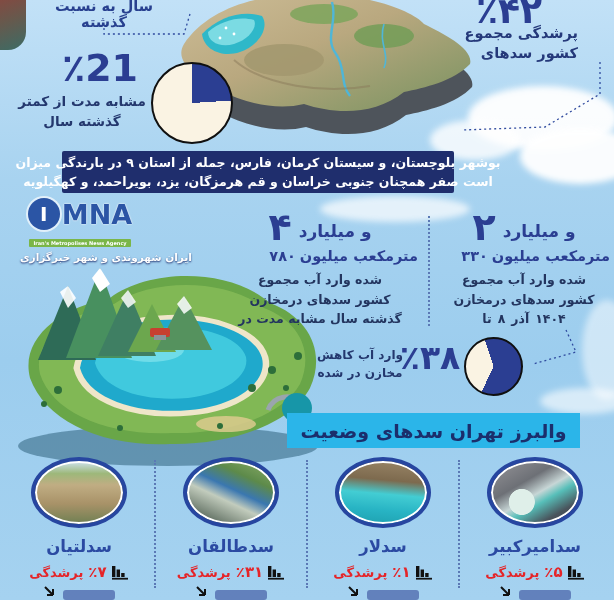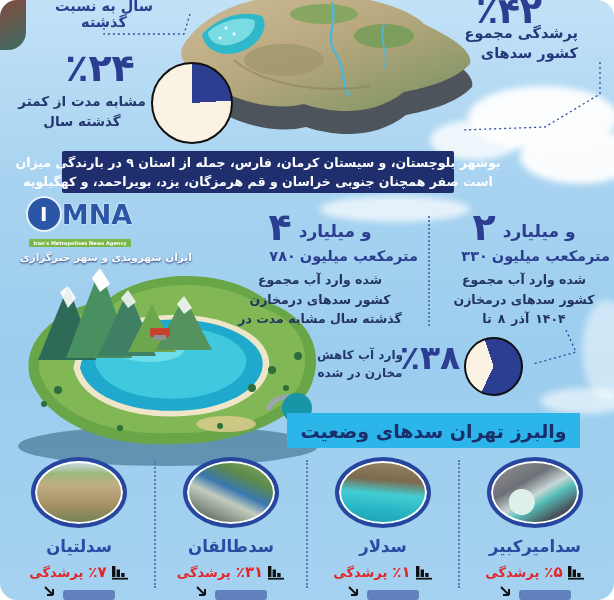--- a/index.html
+++ b/index.html
@@ -1,18 +1,18 @@
 <!DOCTYPE html>
 <html lang="fa"><head>
 <meta charset="utf-8">
 <style>
   html,body{margin:0;padding:0;}
   #canvas{position:relative;width:614px;height:600px;overflow:hidden;
     font-family:"DejaVu Sans",sans-serif;
-    background:linear-gradient(180deg,#c2e1f7 0%,#a8d3f0 30%,#9ccdee 60%,#a5d2f0 100%);border-radius:17px;}
+    background:linear-gradient(180deg,#c2e1f7 0%,#a8d3f0 30%,#9ccdee 60%,#a5d2f0 100%);}
   .abs{position:absolute;}
   .num{direction:ltr;unicode-bidi:isolate;}
   [data-bidi="vlw"]{direction:ltr;}
   [data-bidi="vlw"] .w{display:inline-block;direction:rtl;unicode-bidi:isolate;}
   
   .cloud{position:absolute;background:#ffffff;border-radius:50%;filter:blur(3px);opacity:.95;}
   
   .corner-decor{left:0;top:0;width:26px;height:50px;
     background:linear-gradient(160deg,#7a3a2e 0%,#5d4a3a 40%,#2e5f55 100%);
     border-bottom-right-radius:18px;opacity:.9;}
@@ -117,21 +117,21 @@
 
   <svg class="abs" style="left:0;top:0;" width="614" height="600" viewBox="0 0 614 600" pointer-events="none">
     <g stroke="#2f4a9e" stroke-width="1.3" fill="none" stroke-dasharray="2 3">
       <path d="M190,14 L184,34 L104,34 L104,25"></path>
       <path d="M600,62 L600,94 L545,127 L462,130"></path>
       <path d="M566,330 L576,352 L533,364"></path>
     </g>
   </svg>
 
   <div class="abs prev-note" data-bidi="vlw"><span class="w">نسبت</span> <span class="w">به</span> <span class="w">سال</span> <span class="w">گذشته</span></div>
-  <div class="abs big-pct stat24-val num">٪۲۴</div>
+  <div class="abs big-pct stat24-val num">٪21</div>
   <div class="abs stat24-lines">
     <div data-bidi="vlw"><span class="w">کمتر</span> <span class="w">از</span> <span class="w">مدت</span> <span class="w">مشابه</span></div>
     <div data-bidi="vlw"><span class="w">سال</span> <span class="w">گذشته</span></div>
   </div>
   <div class="abs pie pie24" style="background: conic-gradient(rgb(43, 62, 146) 0%, rgb(43, 62, 146) 24%, rgb(250, 243, 227) 24%, rgb(250, 243, 227) 100%);"></div>
 
   <div class="abs big-pct stat42-val num">٪۴۲</div>
   <div class="abs stat42-lines">
     <div data-bidi="vlw"><span class="w">مجموع</span> <span class="w">پرشدگی</span></div>
     <div data-bidi="vlw"><span class="w">سدهای</span> <span class="w">کشور</span></div>

